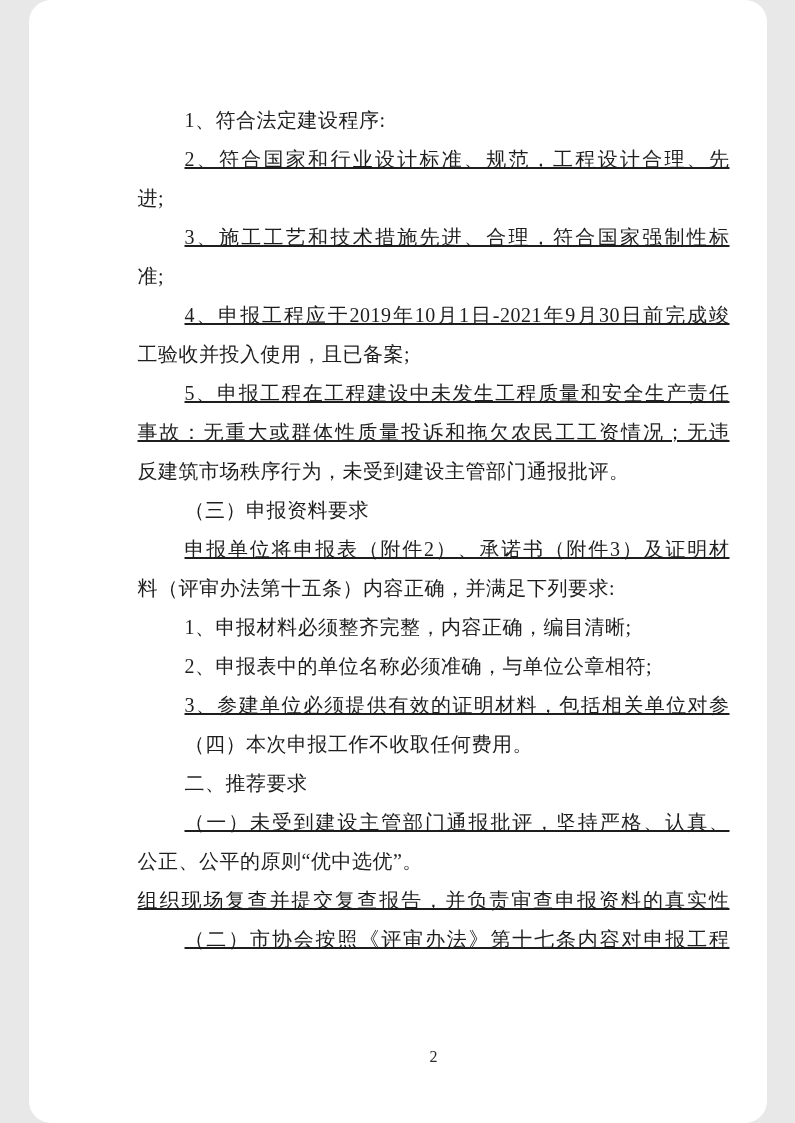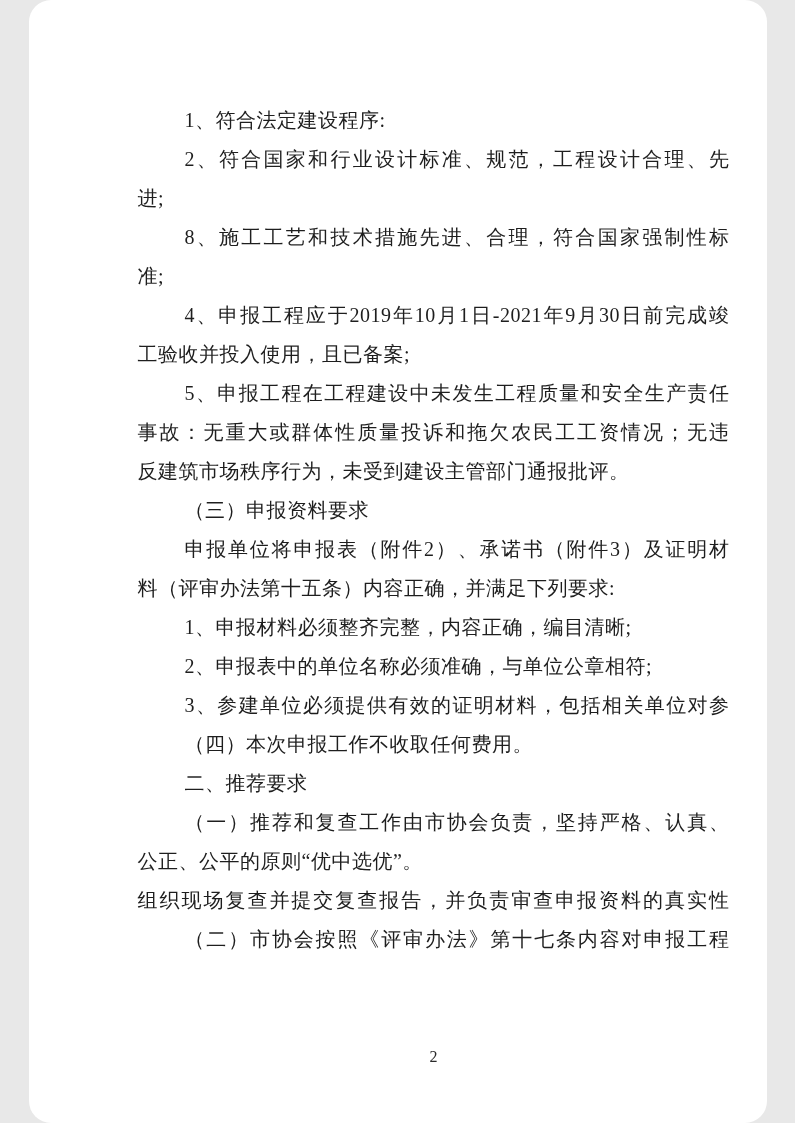--- a/index.html
+++ b/index.html
@@ -31,20 +31,21 @@
     letter-spacing: 0.5px;
     white-space: nowrap;
     text-align: left;
   }
   .line.fill {
     white-space: normal;
     word-break: keep-all;
     text-align: justify;
     text-align-last: justify;
     text-justify: inter-character;
+    text-decoration: underline;
   }
   .line.indent {
     padding-left: 47px;
   }
   .footer {
     position: absolute;
     left: 109px;
     top: 1048px;
     width: 592px;
     text-align: center;
@@ -53,34 +54,34 @@
   }
 </style>
 </head>
 <body>
 
 <div class="page">
   <div class="textblock">
       <div class="line indent">1、符合法定建设程序:</div>
       <div class="line indent fill">2、符合国家和行业设计标准、规范，工程设计合理、先</div>
       <div class="line">进;</div>
-      <div class="line indent fill">8、施工工艺和技术措施先进、合理，符合国家强制性标</div>
+      <div class="line indent fill">3、施工工艺和技术措施先进、合理，符合国家强制性标</div>
       <div class="line">准;</div>
       <div class="line indent fill">4、申报工程应于2019年10月1日-2021年9月30日前完成竣</div>
       <div class="line">工验收并投入使用，且已备案;</div>
       <div class="line indent fill">5、申报工程在工程建设中未发生工程质量和安全生产责任</div>
       <div class="line fill">事故：无重大或群体性质量投诉和拖欠农民工工资情况；无违</div>
       <div class="line">反建筑市场秩序行为，未受到建设主管部门通报批评。</div>
       <div class="line indent">（三）申报资料要求</div>
       <div class="line indent fill">申报单位将申报表（附件2）、承诺书（附件3）及证明材</div>
       <div class="line">料（评审办法第十五条）内容正确，并满足下列要求:</div>
       <div class="line indent">1、申报材料必须整齐完整，内容正确，编目清晰;</div>
       <div class="line indent">2、申报表中的单位名称必须准确，与单位公章相符;</div>
       <div class="line indent fill">3、参建单位必须提供有效的证明材料，包括相关单位对参</div>
       <div class="line indent">（四）本次申报工作不收取任何费用。</div>
       <div class="line indent">二、推荐要求</div>
-      <div class="line indent fill">（一）推荐和复查工作由市协会负责，坚持严格、认真、</div>
+      <div class="line indent fill">（一）未受到建设主管部门通报批评，坚持严格、认真、</div>
       <div class="line">公正、公平的原则“优中选优”。</div>
       <div class="line fill">组织现场复查并提交复查报告，并负责审查申报资料的真实性</div>
       <div class="line indent fill">（二）市协会按照《评审办法》第十七条内容对申报工程</div>
     </div>
   <div class="footer">2</div>
 </div>
 
 </body></html>

